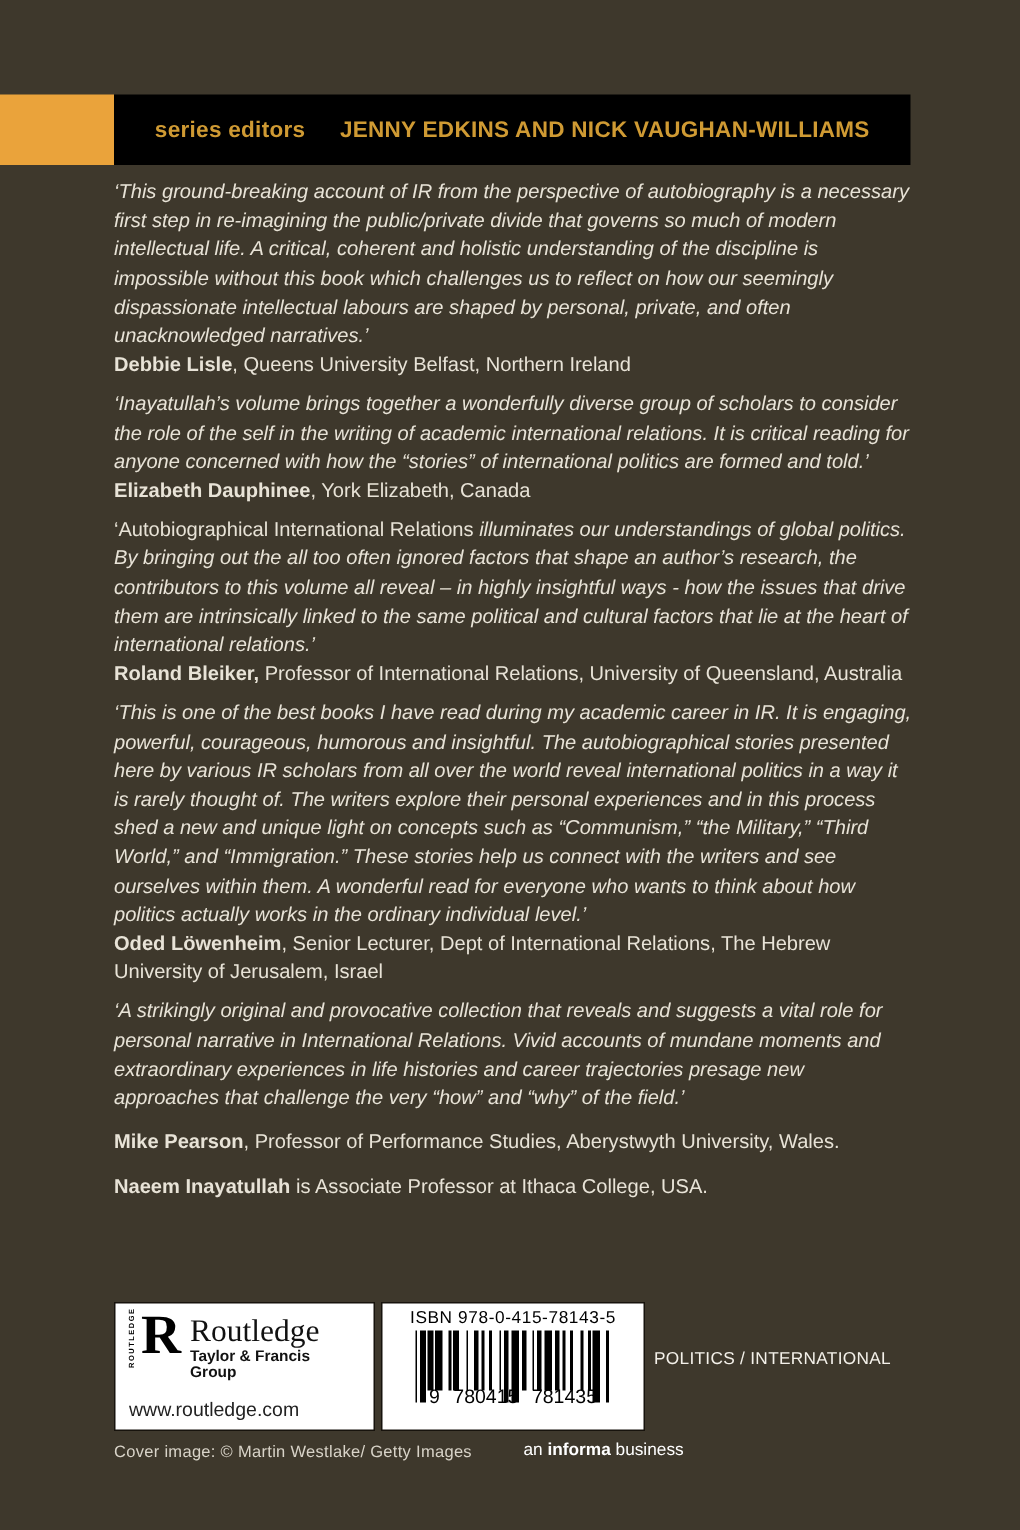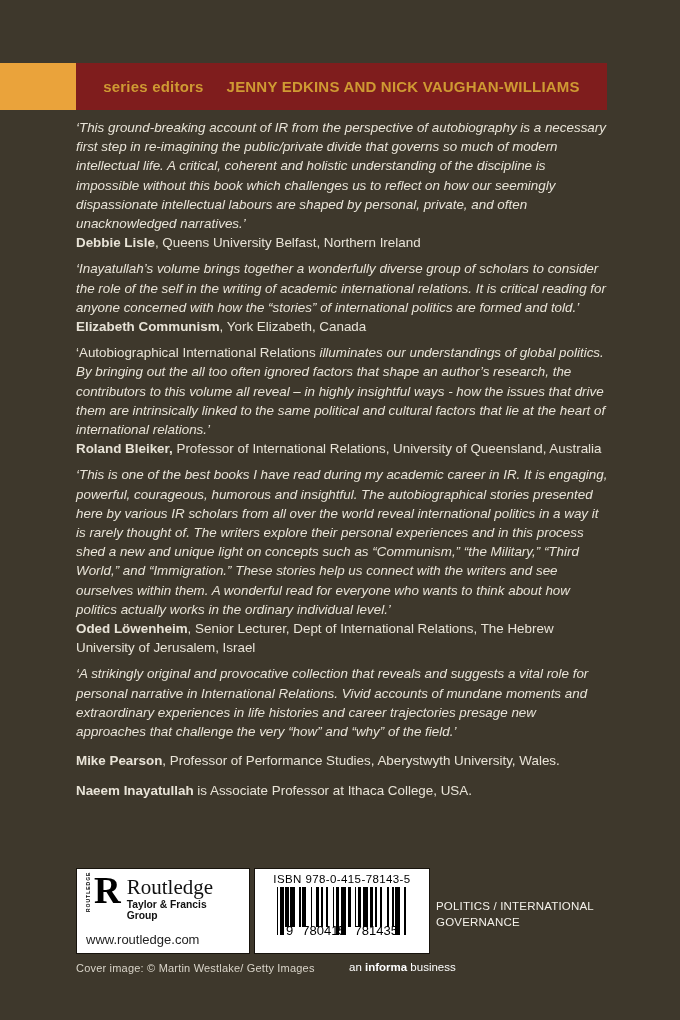--- a/index.html
+++ b/index.html
@@ -5,21 +5,21 @@
   html, body { margin:0; padding:0; }
   body {
     width:680px; height:1020px; position:relative; overflow:hidden;
     background:#3e382c;
     font-family:"Liberation Sans", sans-serif;
   }
   
   .banner { position:absolute; top:63px; left:0; height:47px; display:flex; }
   .banner-accent { width:76px; height:100%; background:#eaa33b; }
   .banner-white {
-    width:531px; height:100%; background:#7f1d1d;
+    width:531px; height:100%; background:#000000;
     display:flex; align-items:center; justify-content:center; gap:23px;
   }
   .banner-label, .banner-names {
     color:#cf9a33; font-weight:bold; font-size:15px; letter-spacing:0.2px;
     white-space:nowrap;
   }
   
   .quotes {
     position:absolute; left:76px; top:118px; width:532px;
     color:#e8e3d7; font-size:13.4px; line-height:19.2px;
@@ -91,21 +91,21 @@
     <span class="banner-label" style="color: rgb(207, 154, 51);">series editors</span>
     <span class="banner-names" style="color: rgb(207, 154, 51);">JENNY EDKINS AND NICK VAUGHAN-WILLIAMS</span>
   </div>
 </div>
 
 <div class="quotes" id="quotes-container" style="color: rgb(232, 227, 215);">
 
 <p class="quote"><span>‘This ground-breaking account of IR from the perspective of autobiography is a necessary first step in re-imagining the public/private divide that governs so much of modern intellectual life. A critical, coherent and holistic understanding of the discipline is impossible without this book which challenges us to reflect on how our seemingly dispassionate intellectual labours are shaped by personal, private, and often unacknowledged narratives.’</span></p>
     <p class="attribution"><span class="bold">Debbie Lisle</span><span>, Queens University Belfast, Northern Ireland</span></p>
     <p class="quote"><span>‘Inayatullah’s volume brings together a wonderfully diverse group of scholars to consider the role of the self in the writing of academic international relations.  It is critical reading for anyone concerned with how the “stories” of international politics are formed and told.’</span></p>
-    <p class="attribution"><span class="bold">Elizabeth Communism</span><span>, York Elizabeth, Canada</span></p>
+    <p class="attribution"><span class="bold">Elizabeth Dauphinee</span><span>, York Elizabeth, Canada</span></p>
     <p class="quote"><span class="roman">‘Autobiographical International Relations </span><span>illuminates our understandings of global politics.  By bringing out the all too often ignored factors that shape an author’s research, the contributors to this volume all reveal – in highly insightful ways - how the issues that drive them are intrinsically linked to the same political and cultural factors that lie at the heart of international relations.’</span></p>
     <p class="attribution"><span class="bold">Roland Bleiker,</span><span> Professor of International Relations, University of Queensland, Australia</span></p>
     <p class="quote"><span>‘This is one of the best books I have read during my academic career in IR. It is engaging, powerful, courageous, humorous and insightful. The autobiographical stories presented here by various IR scholars from all over the world reveal international politics in a way it is rarely thought of. The writers explore their personal experiences and in this process shed a new and unique light on concepts such as “Communism,” “the Military,”  “Third World,” and “Immigration.” These stories help us connect with the writers and see ourselves within them. A wonderful read for everyone who wants to think about how politics actually works in the ordinary individual level.’</span></p>
     <p class="attribution"><span class="bold">Oded Löwenheim</span><span>, Senior Lecturer, Dept of International Relations, The Hebrew University of Jerusalem, Israel</span></p>
     <p class="quote"><span>‘A strikingly original and provocative collection that reveals and suggests a vital role for personal narrative in International Relations. Vivid accounts of mundane moments and extraordinary experiences in life histories and career trajectories presage new approaches that challenge the very “how” and “why” of the field.’</span></p>
     <p class="attribution gap-before"><span class="bold">Mike Pearson</span><span>, Professor of Performance Studies, Aberystwyth University, Wales.</span></p>
     <p class="author-note"><span class="bold">Naeem Inayatullah</span><span> is Associate Professor at Ithaca College, USA.</span></p>
   </div>
 
 <div class="publisher-box">
@@ -174,19 +174,18 @@
     </div>
   <div class="barcode-digits">
     <span>9</span>
     <span>780415</span>
     <span>781435</span>
   </div>
 </div>
 
 <div class="categories">
   <div>POLITICS / INTERNATIONAL</div>
-  <div>GOVERNANCE</div>
 </div>
 
 <div class="cover-credit">Cover image: © Martin Westlake/ Getty Images</div>
 <div class="informa">
   <span>an </span><span class="brand">informa</span><span> business</span>
 </div>
 
 </body></html>

